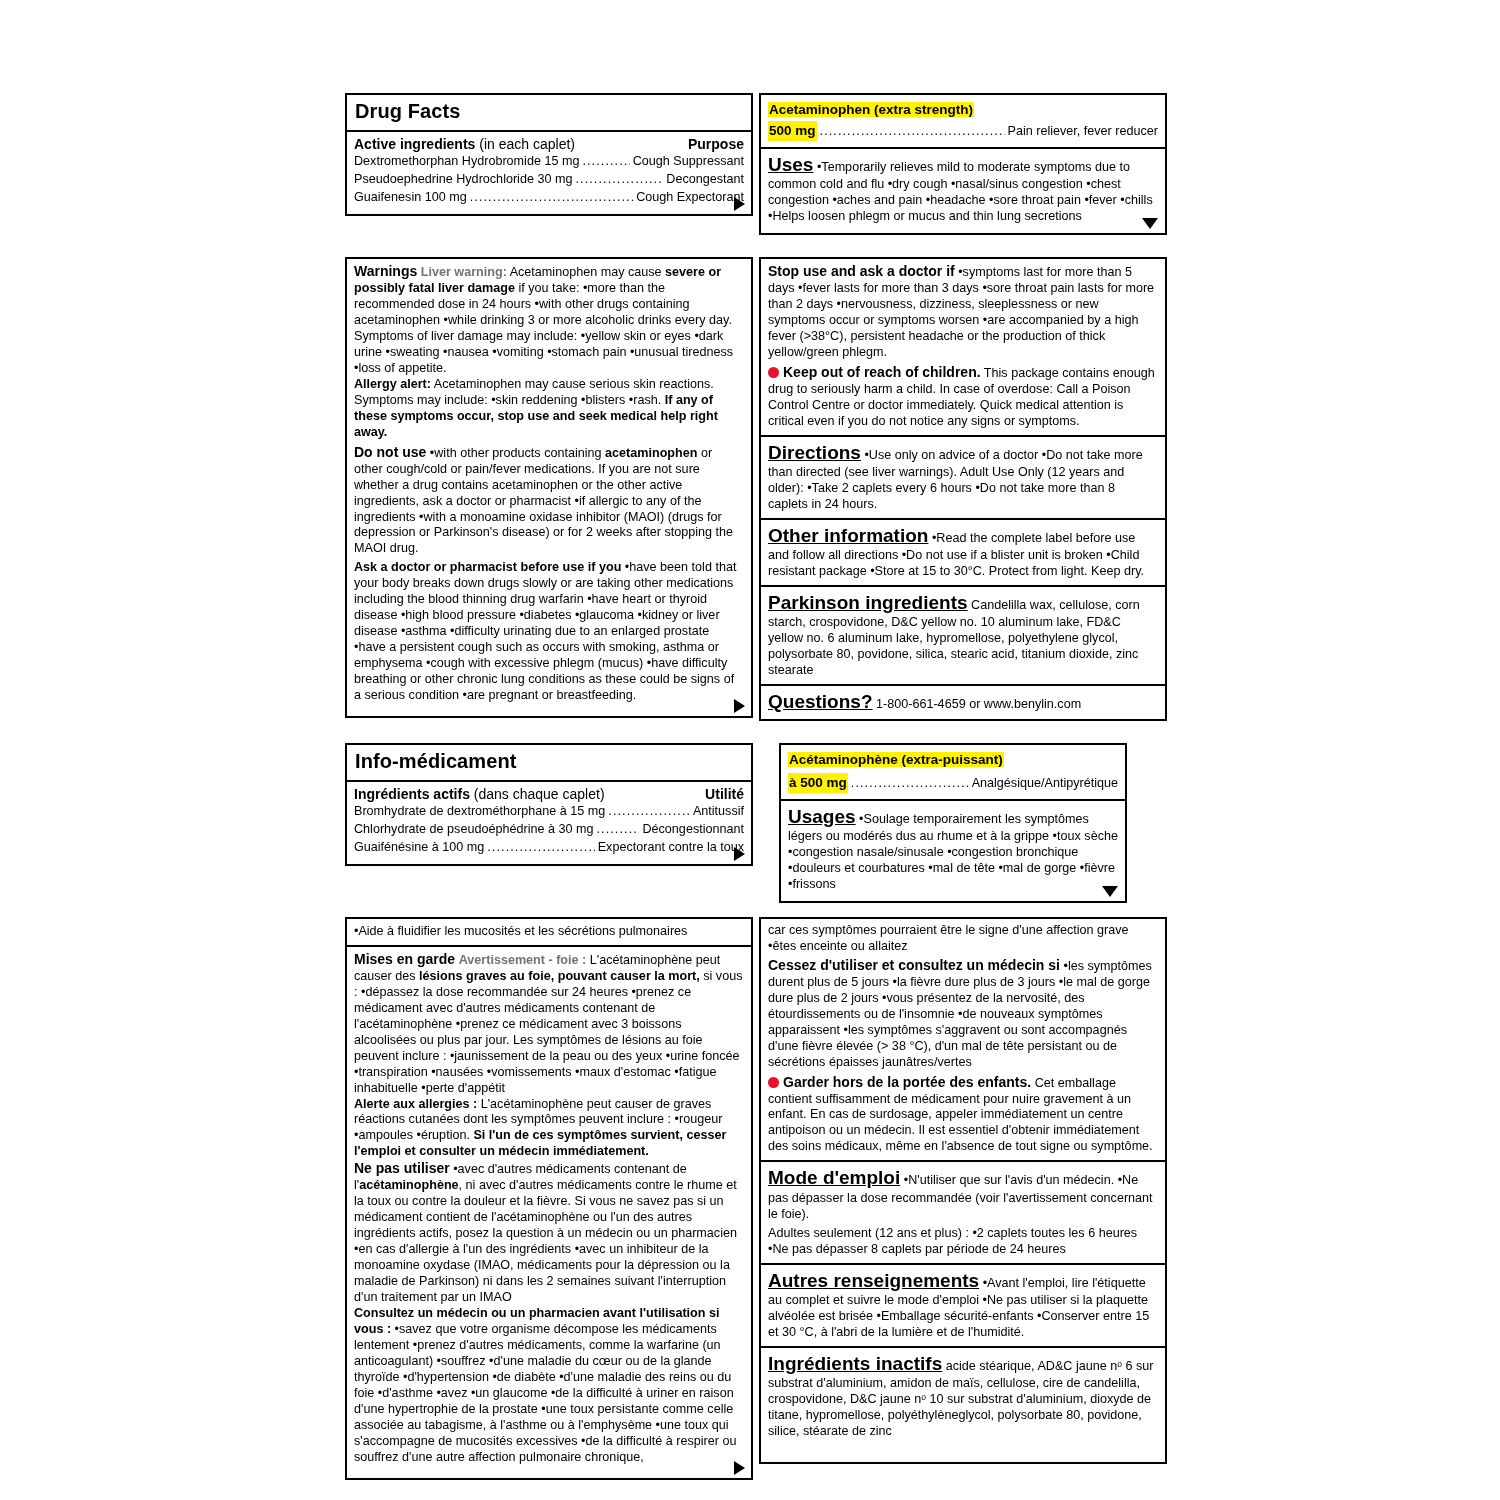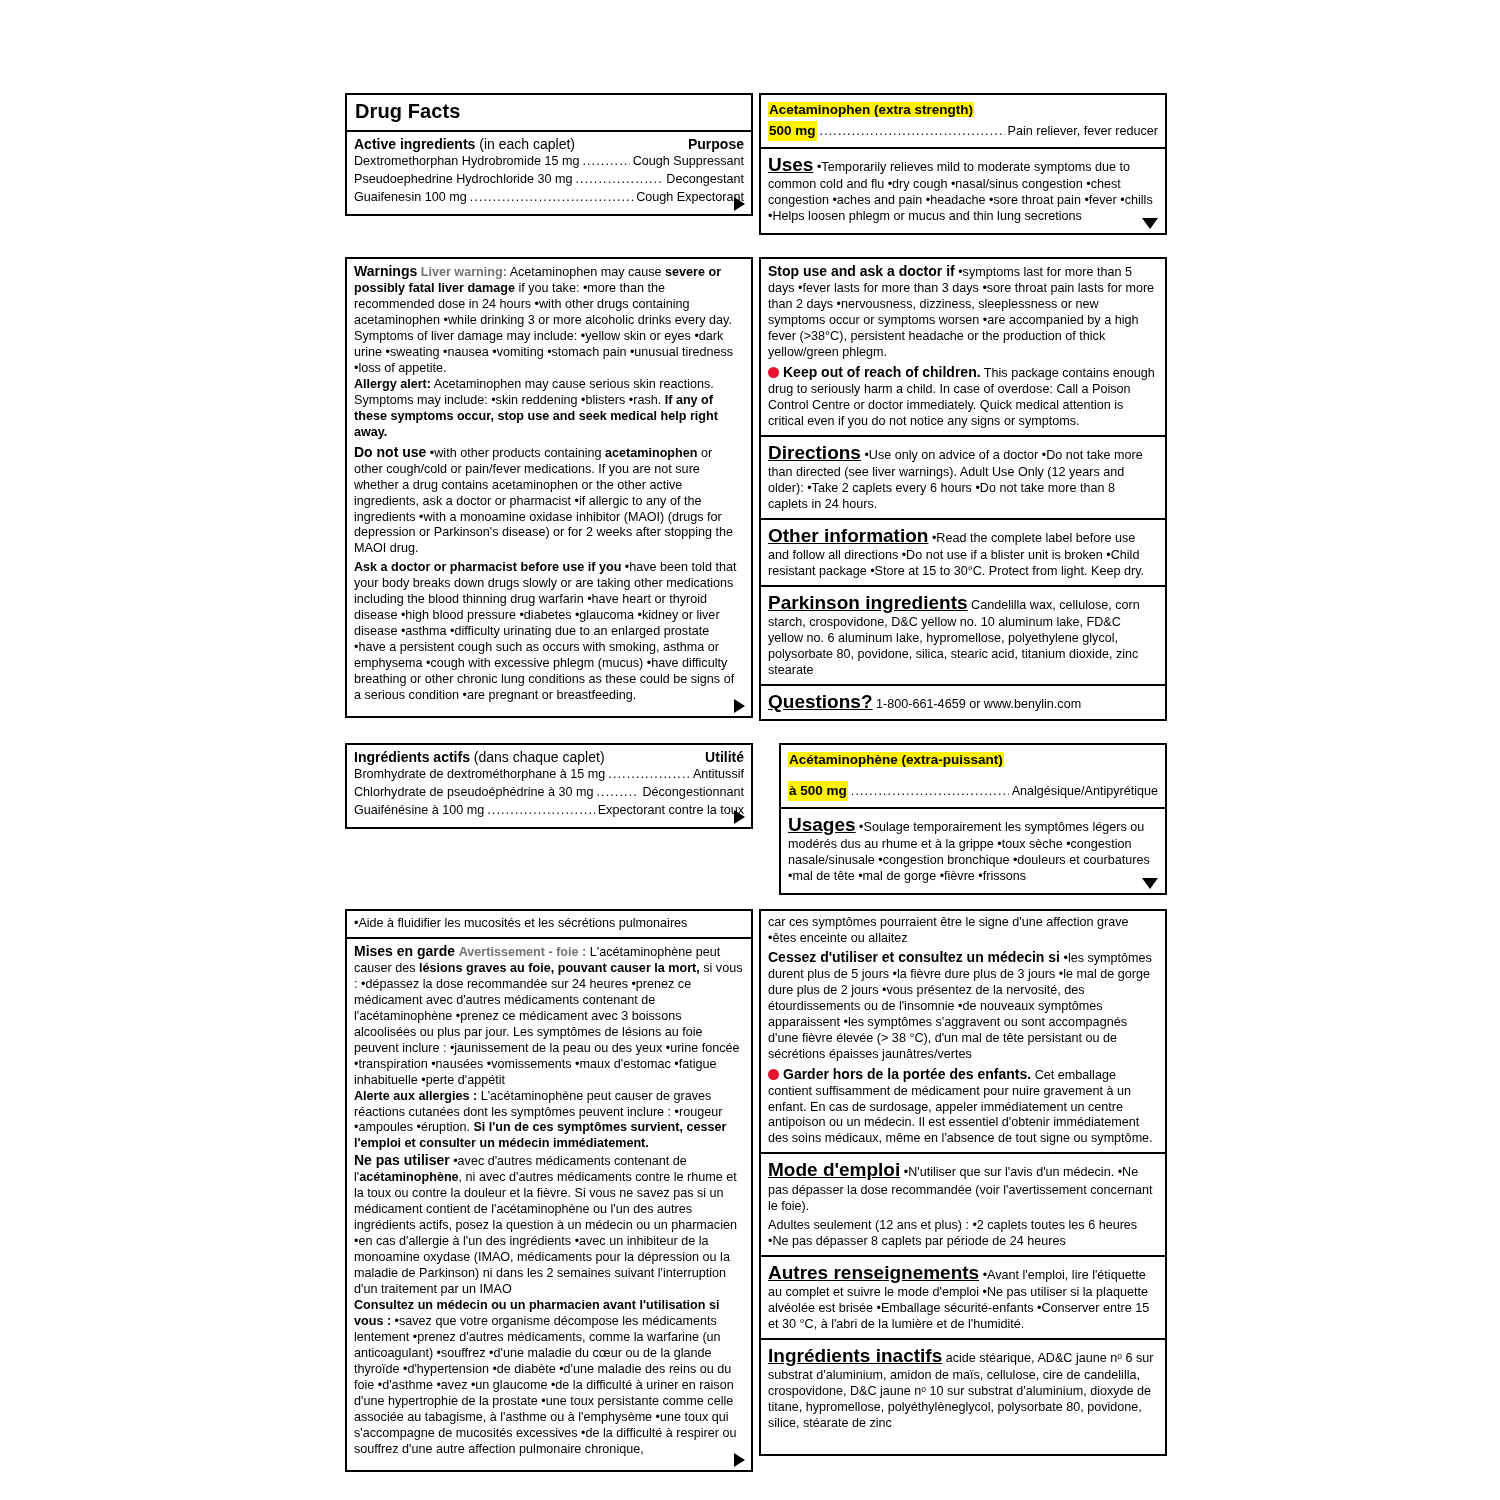--- a/index.html
+++ b/index.html
@@ -154,20 +154,23 @@
         <div class="body-txt"><span class="hd-lg">Questions?</span><span> 1-800-661-4659 or www.benylin.com</span></div>
       </div>
     </div>
   </div>
 
   <div class="gap-lg"></div>
 
   <div class="cols">
 
     <div class="col-left panel">
+      <div class="title-bar">
+        <div class="t">Info-médicament</div>
+      </div>
       <div class="sec" style="border-bottom:none;padding-bottom:8px;">
         <div class="row-ai">
           <div class="lbl"><span>Ingrédients actifs</span> <span class="norm">(dans chaque caplet)</span></div>
           <div class="purpose">Utilité</div>
         </div>
         <div>
           <div class="ing-line">
             <span class="nm">Bromhydrate de dextrométhorphane à 15 mg</span>
             <span class="dots">................................................................</span>
             <span class="use">Antitussif</span>
@@ -180,26 +183,26 @@
           <div class="ing-line">
             <span class="nm">Guaifénésine à 100 mg</span>
             <span class="dots">................................................................</span>
             <span class="use">Expectorant contre la toux</span>
           </div>
         </div>
         <div class="arrow-r"></div>
       </div>
     </div>
 
-    <div class="col-right panel" style="margin-left:26px;width:388px;">
+    <div class="col-right panel" style="margin-left:26px;width:348px;">
       <div class="sec" style="padding-top:6px;padding-bottom:6px;">
         <div style="font-size:13.5px;font-weight:bold;line-height:1.35;">
           <span class="hl">Acétaminophène (extra-puissant)</span>
         </div>
-        <div class="ing-line" style="margin-top:12px;">
+        <div class="ing-line" style="margin-top:4px;">
           <span class="nm hl" style="font-weight:bold;font-size:13.5px;">à 500 mg</span>
           <span class="dots">................................................................</span>
           <span class="use">Analgésique/Antipyrétique</span>
         </div>
       </div>
       <div class="sec" style="border-bottom:none;padding-bottom:8px;">
         <div class="body-txt"><span class="hd-lg">Usages</span><span>  •Soulage temporairement les symptômes légers ou modérés dus au rhume et à la grippe •toux sèche •congestion nasale/sinusale •congestion bronchique •douleurs et courbatures •mal de tête •mal de gorge •fièvre •frissons</span></div>
         <div class="arrow-d"></div>
       </div>
     </div>

